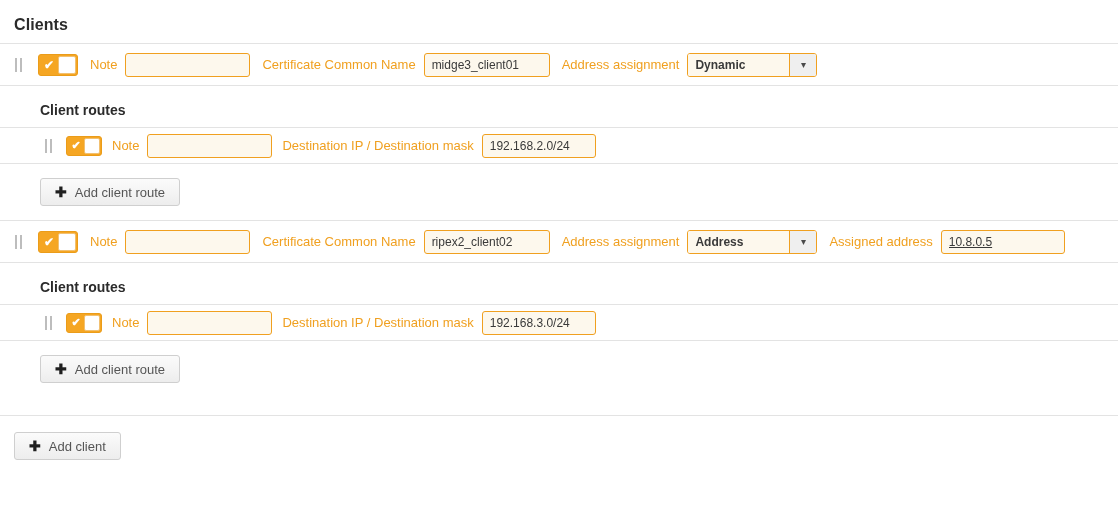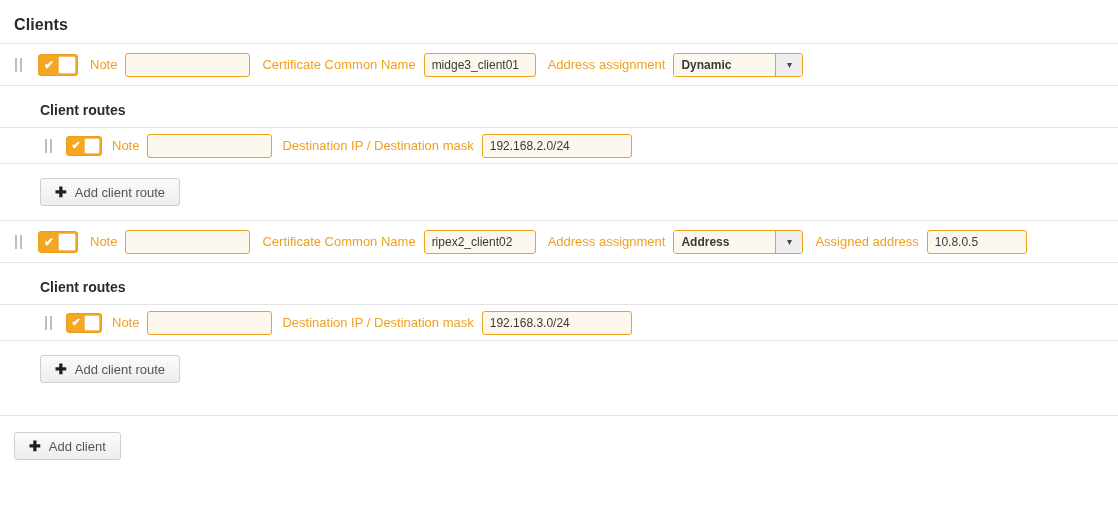--- a/index.html
+++ b/index.html
@@ -118,22 +118,22 @@
     border-radius: 3px;
     height: 24px;
     font-family: "Liberation Sans", sans-serif;
     font-size: 12px;
     color: #3a3a3a;
     padding: 0 7px;
     outline: none;
     flex: 0 0 auto;
   }
   .w-note { width: 125px; }
-  .w-ccn  { width: 112px; }
-  .w-dest { width: 150px; }
+  .w-ccn  { width: 126px; }
+  .w-dest { width: 114px; }
   .w-addr-grow { width: 130px; }
 
   
   .fselect {
     height: 24px;
     border: 1px solid #f0a020;
     border-radius: 3px;
     display: flex;
     align-items: stretch;
     overflow: hidden;
@@ -283,21 +283,21 @@
       <span class="flabel">Note</span>
       <input class="finput w-note" type="text" value="" style="">
       <span class="flabel">Certificate Common Name</span>
       <input class="finput w-ccn" type="text" value="ripex2_client02" style="">
       <span class="flabel">Address assignment</span>
       <div class="fselect">
         <span class="val">Address</span>
         <span class="arrow">▾</span>
       </div>
       <span class="flabel">Assigned address</span>
-      <input class="finput w-addr-grow" style="width: 100px;" type="text" value="10.8.0.5">
+      <input class="finput w-addr-grow" style="width: 124px; text-decoration: underline;" type="text" value="10.8.0.5">
     </div>
 
     <div class="client-body">
       <div class="subsection-title">Client routes</div>
 
       <div class="route-row">
         <div class="drag-handle">
             <i></i>
             <i></i>
           </div>

